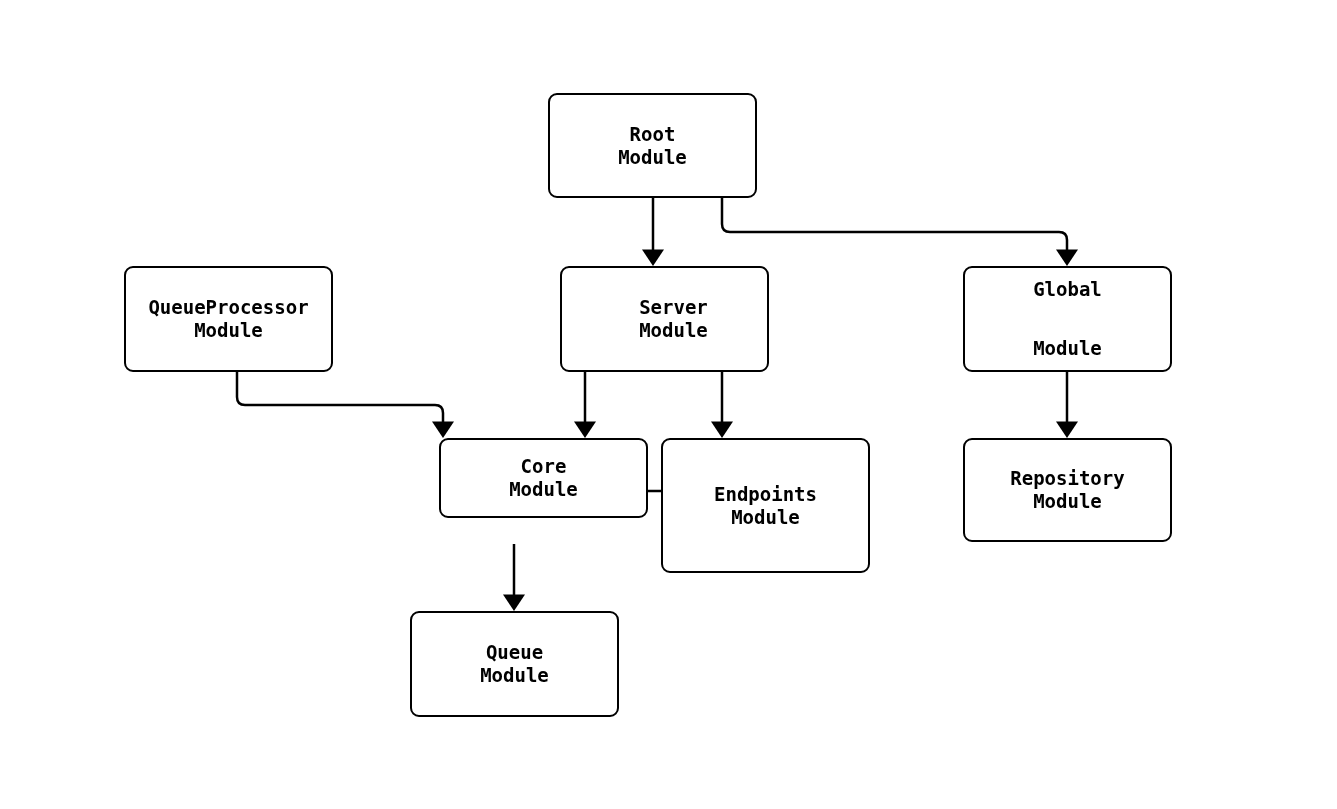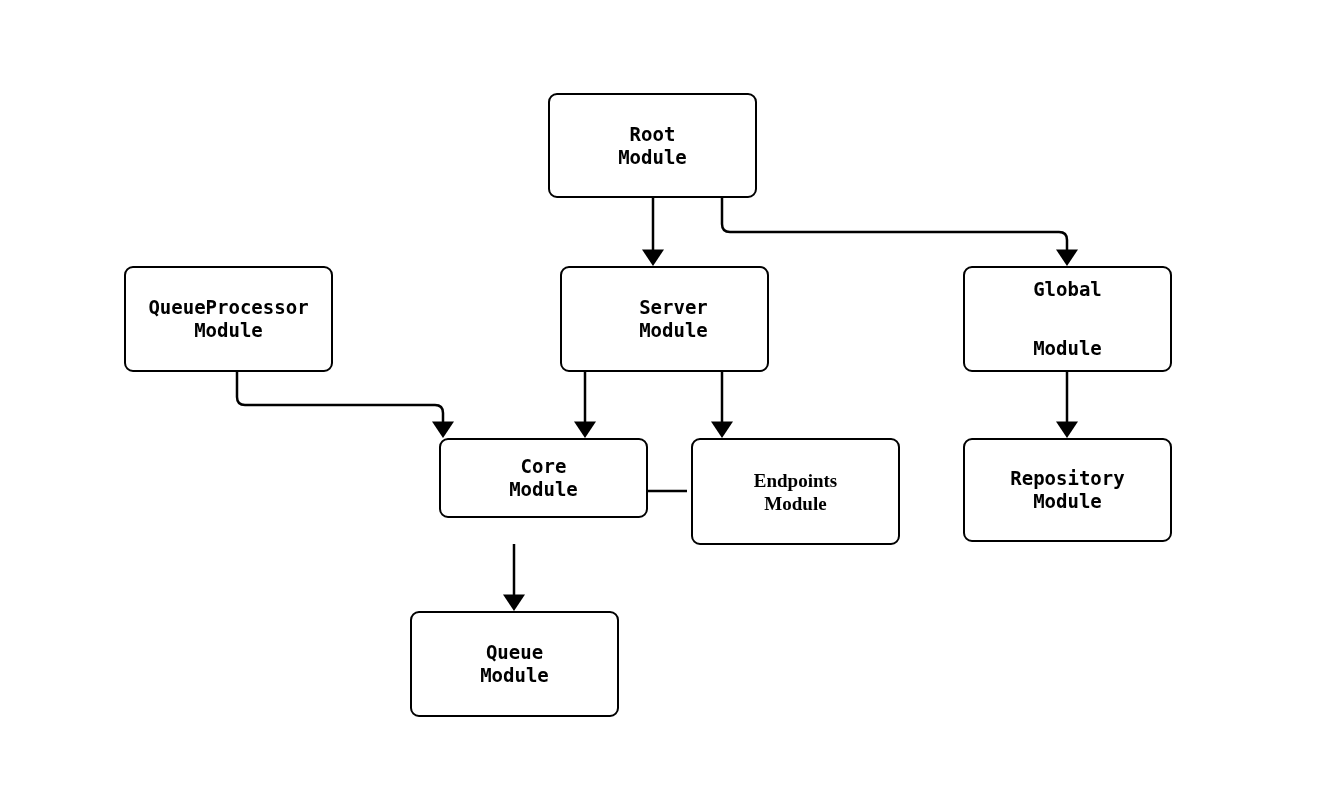--- a/index.html
+++ b/index.html
@@ -49,21 +49,21 @@
     font-size: 19px;
     line-height: 23px;
     color: #000000;
     z-index: 2;
   }
   #node-root          { left: 548px; top: 93px;  height: 105px; }
   #node-queueprocessor{ left: 124px; top: 266px; }
   #node-server        { left: 560px; top: 266px; padding-left: 18px; }
   #node-global        { left: 963px; top: 266px; gap: 36px; }
   #node-core          { left: 410px; top: 438px; height: 80px; margin-left: 29px; }
-  #node-endpoints     { left: 691px; top: 438px; height: 107px; font-family: Liberation Serif, serif; }
+  #node-endpoints     { left: 661px; top: 438px; height: 135px; }
   #node-repository    { left: 963px; top: 438px; height: 104px; }
   #node-queue         { left: 410px; top: 611px; }
 </style>
 </head>
 <body>
 
 <div class="canvas">
 
   <svg class="edges-layer" viewBox="0 0 1337 809" xmlns="http://www.w3.org/2000/svg">
 

